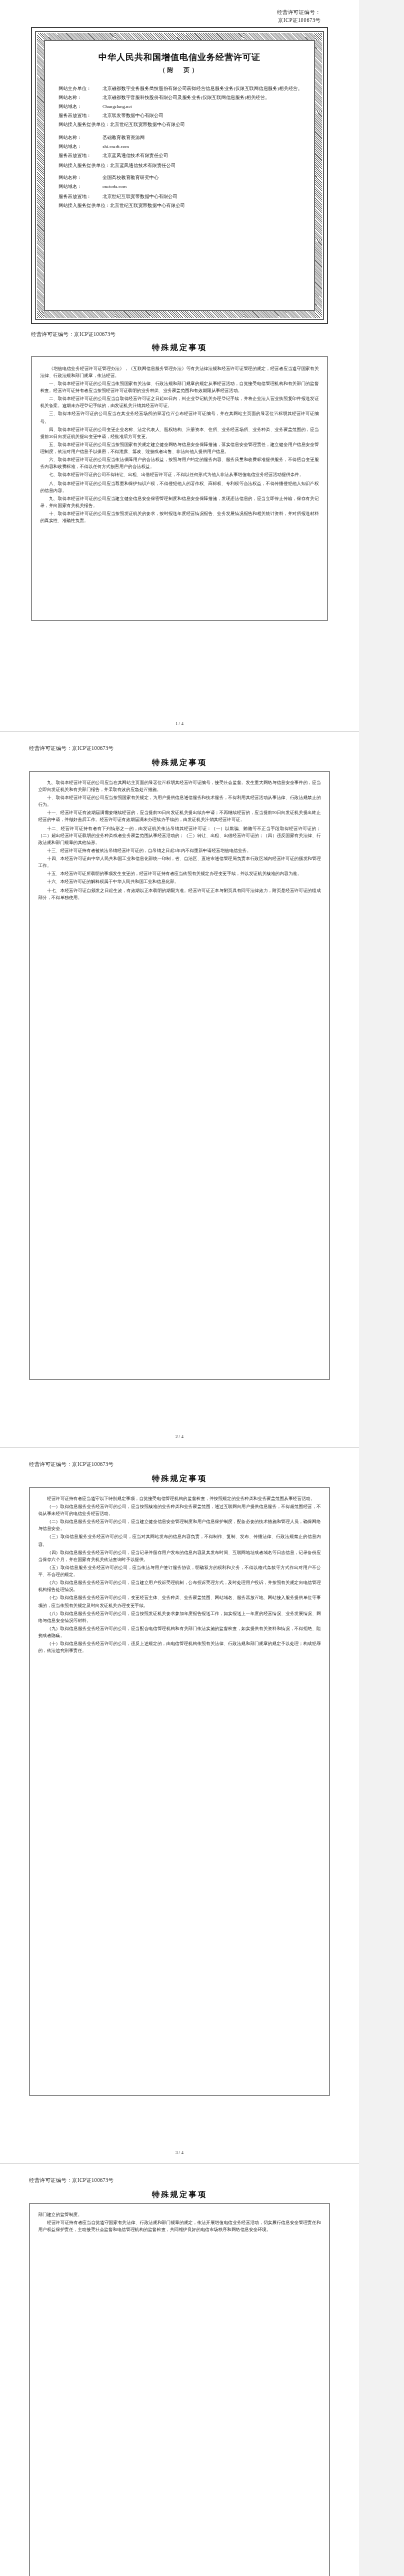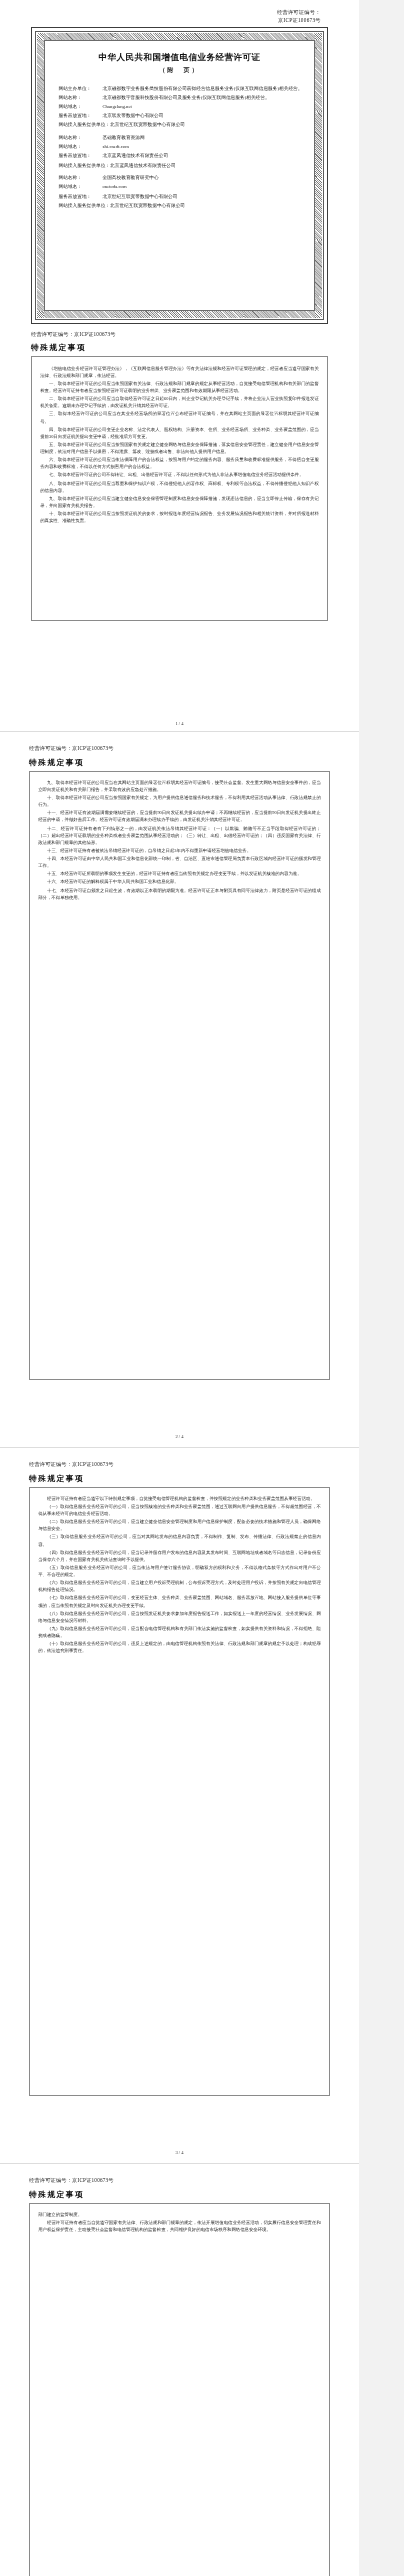--- a/index.html
+++ b/index.html
@@ -86,21 +86,21 @@
   
   .doc-head {
     font-size: 5.2px;
     color: #1a1a1a;
     margin-bottom: 5.2px;
     letter-spacing: 0.2px;
   }
   .doc-head .hk { }
   .doc-head .hv { }
   .doc-title {
-    text-align: left;
+    text-align: center;
     font-size: 7.7px;
     font-weight: bold;
     letter-spacing: 1.5px;
     color: #111;
     margin: 1px 0 3.1px 0;
   }
   .rule-box {
     border: 0.5px solid #8a8a8a;
     padding: 7.2px 8.2px 8.2px 8.2px;
     min-height: 592px;

